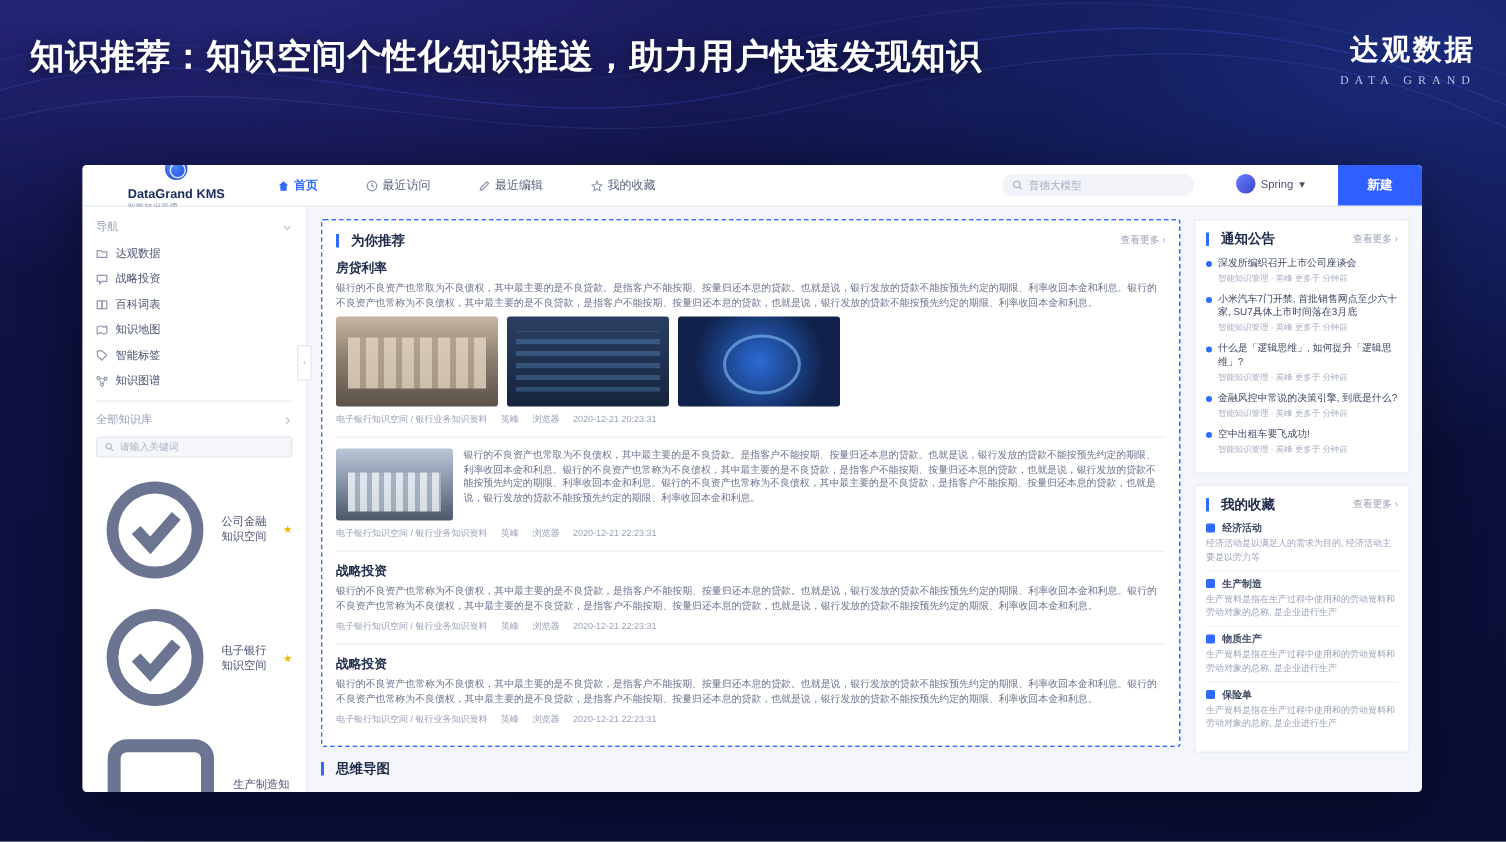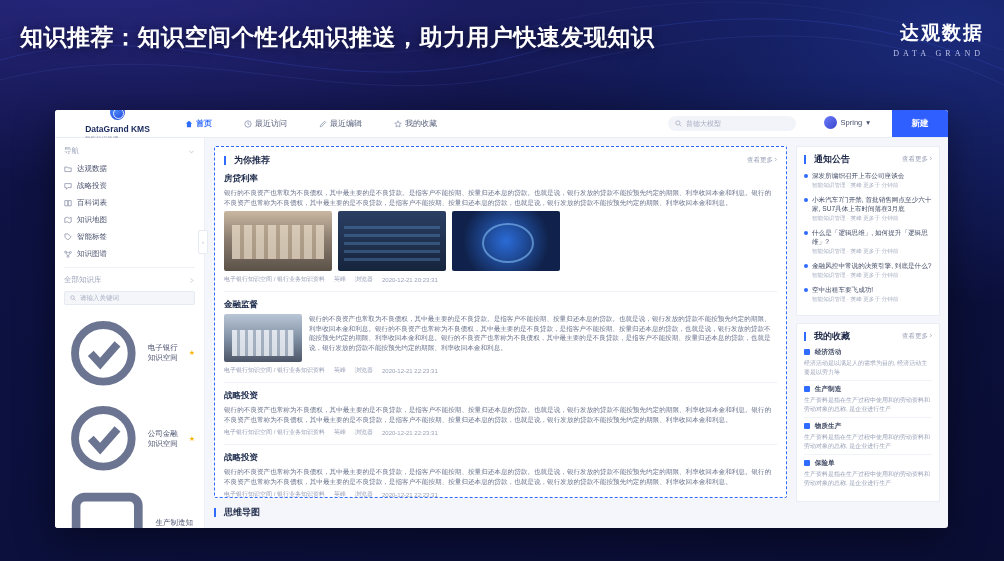--- a/index.html
+++ b/index.html
@@ -290,29 +290,29 @@
               <path d="M6.5 6.5 L9 9" stroke="#aab1c3" stroke-width="1.2"></path>
             </svg>
           <span>请输入关键词</span>
         </div>
 
         <div class="space-item">
           <svg class="si" viewBox="0 0 10 10">
               <circle cx="5" cy="5" r="3.6" fill="none" stroke="#6b7490" stroke-width="1"></circle>
               <path d="M3.4 5 L4.6 6.3 L6.8 3.8" fill="none" stroke="#6b7490" stroke-width="1"></path>
             </svg>
-          <span>电子银行知识空间</span>
+          <span>公司金融知识空间</span>
           <span class="star">★</span>
         </div>
         <div class="space-item">
           <svg class="si" viewBox="0 0 10 10">
               <circle cx="5" cy="5" r="3.6" fill="none" stroke="#6b7490" stroke-width="1"></circle>
               <path d="M3.4 5 L4.6 6.3 L6.8 3.8" fill="none" stroke="#6b7490" stroke-width="1"></path>
             </svg>
-          <span>公司金融知识空间</span>
+          <span>电子银行知识空间</span>
           <span class="star">★</span>
         </div>
         <div class="space-item">
           <svg class="si" viewBox="0 0 10 10">
               <rect x="1.4" y="1.4" width="7.2" height="7.2" rx="1" fill="none" stroke="#6b7490" stroke-width="1"></rect>
             </svg>
           <span>生产制造知识空间</span>
         </div>
 
         <div class="collapse-handle">‹</div>
@@ -341,21 +341,20 @@
             </div>
             <div class="meta">
               <span>电子银行知识空间 / 银行业务知识资料</span>
               <span>英峰</span>
               <span>浏览器</span>
               <span>2020-12-21 20:23:31</span>
             </div>
           </div>
 
           <div class="card">
-            <div class="card-title">金融监督</div>
             <div class="card-body">
               <div class="sm-thumb"></div>
               <div class="card-text">银行的不良资产也常取为不良债权，其中最主要的是不良贷款。是指客户不能按期、按量归还本息的贷款。也就是说，银行发放的贷款不能按预先约定的期限、利率收回本金和利息。银行的不良资产也常称为不良债权，其中最主要的是不良贷款，是指客户不能按期、按量归还本息的贷款，也就是说，银行发放的贷款不能按预先约定的期限、利率收回本金和利息。银行的不良资产也常称为不良债权，其中最主要的是不良贷款，是指客户不能按期、按量归还本息的贷款，也就是说，银行发放的贷款不能按预先约定的期限、利率收回本金和利息。</div>
             </div>
             <div class="meta">
               <span>电子银行知识空间 / 银行业务知识资料</span>
               <span>英峰</span>
               <span>浏览器</span>
               <span>2020-12-21 22:23:31</span>
             </div>

